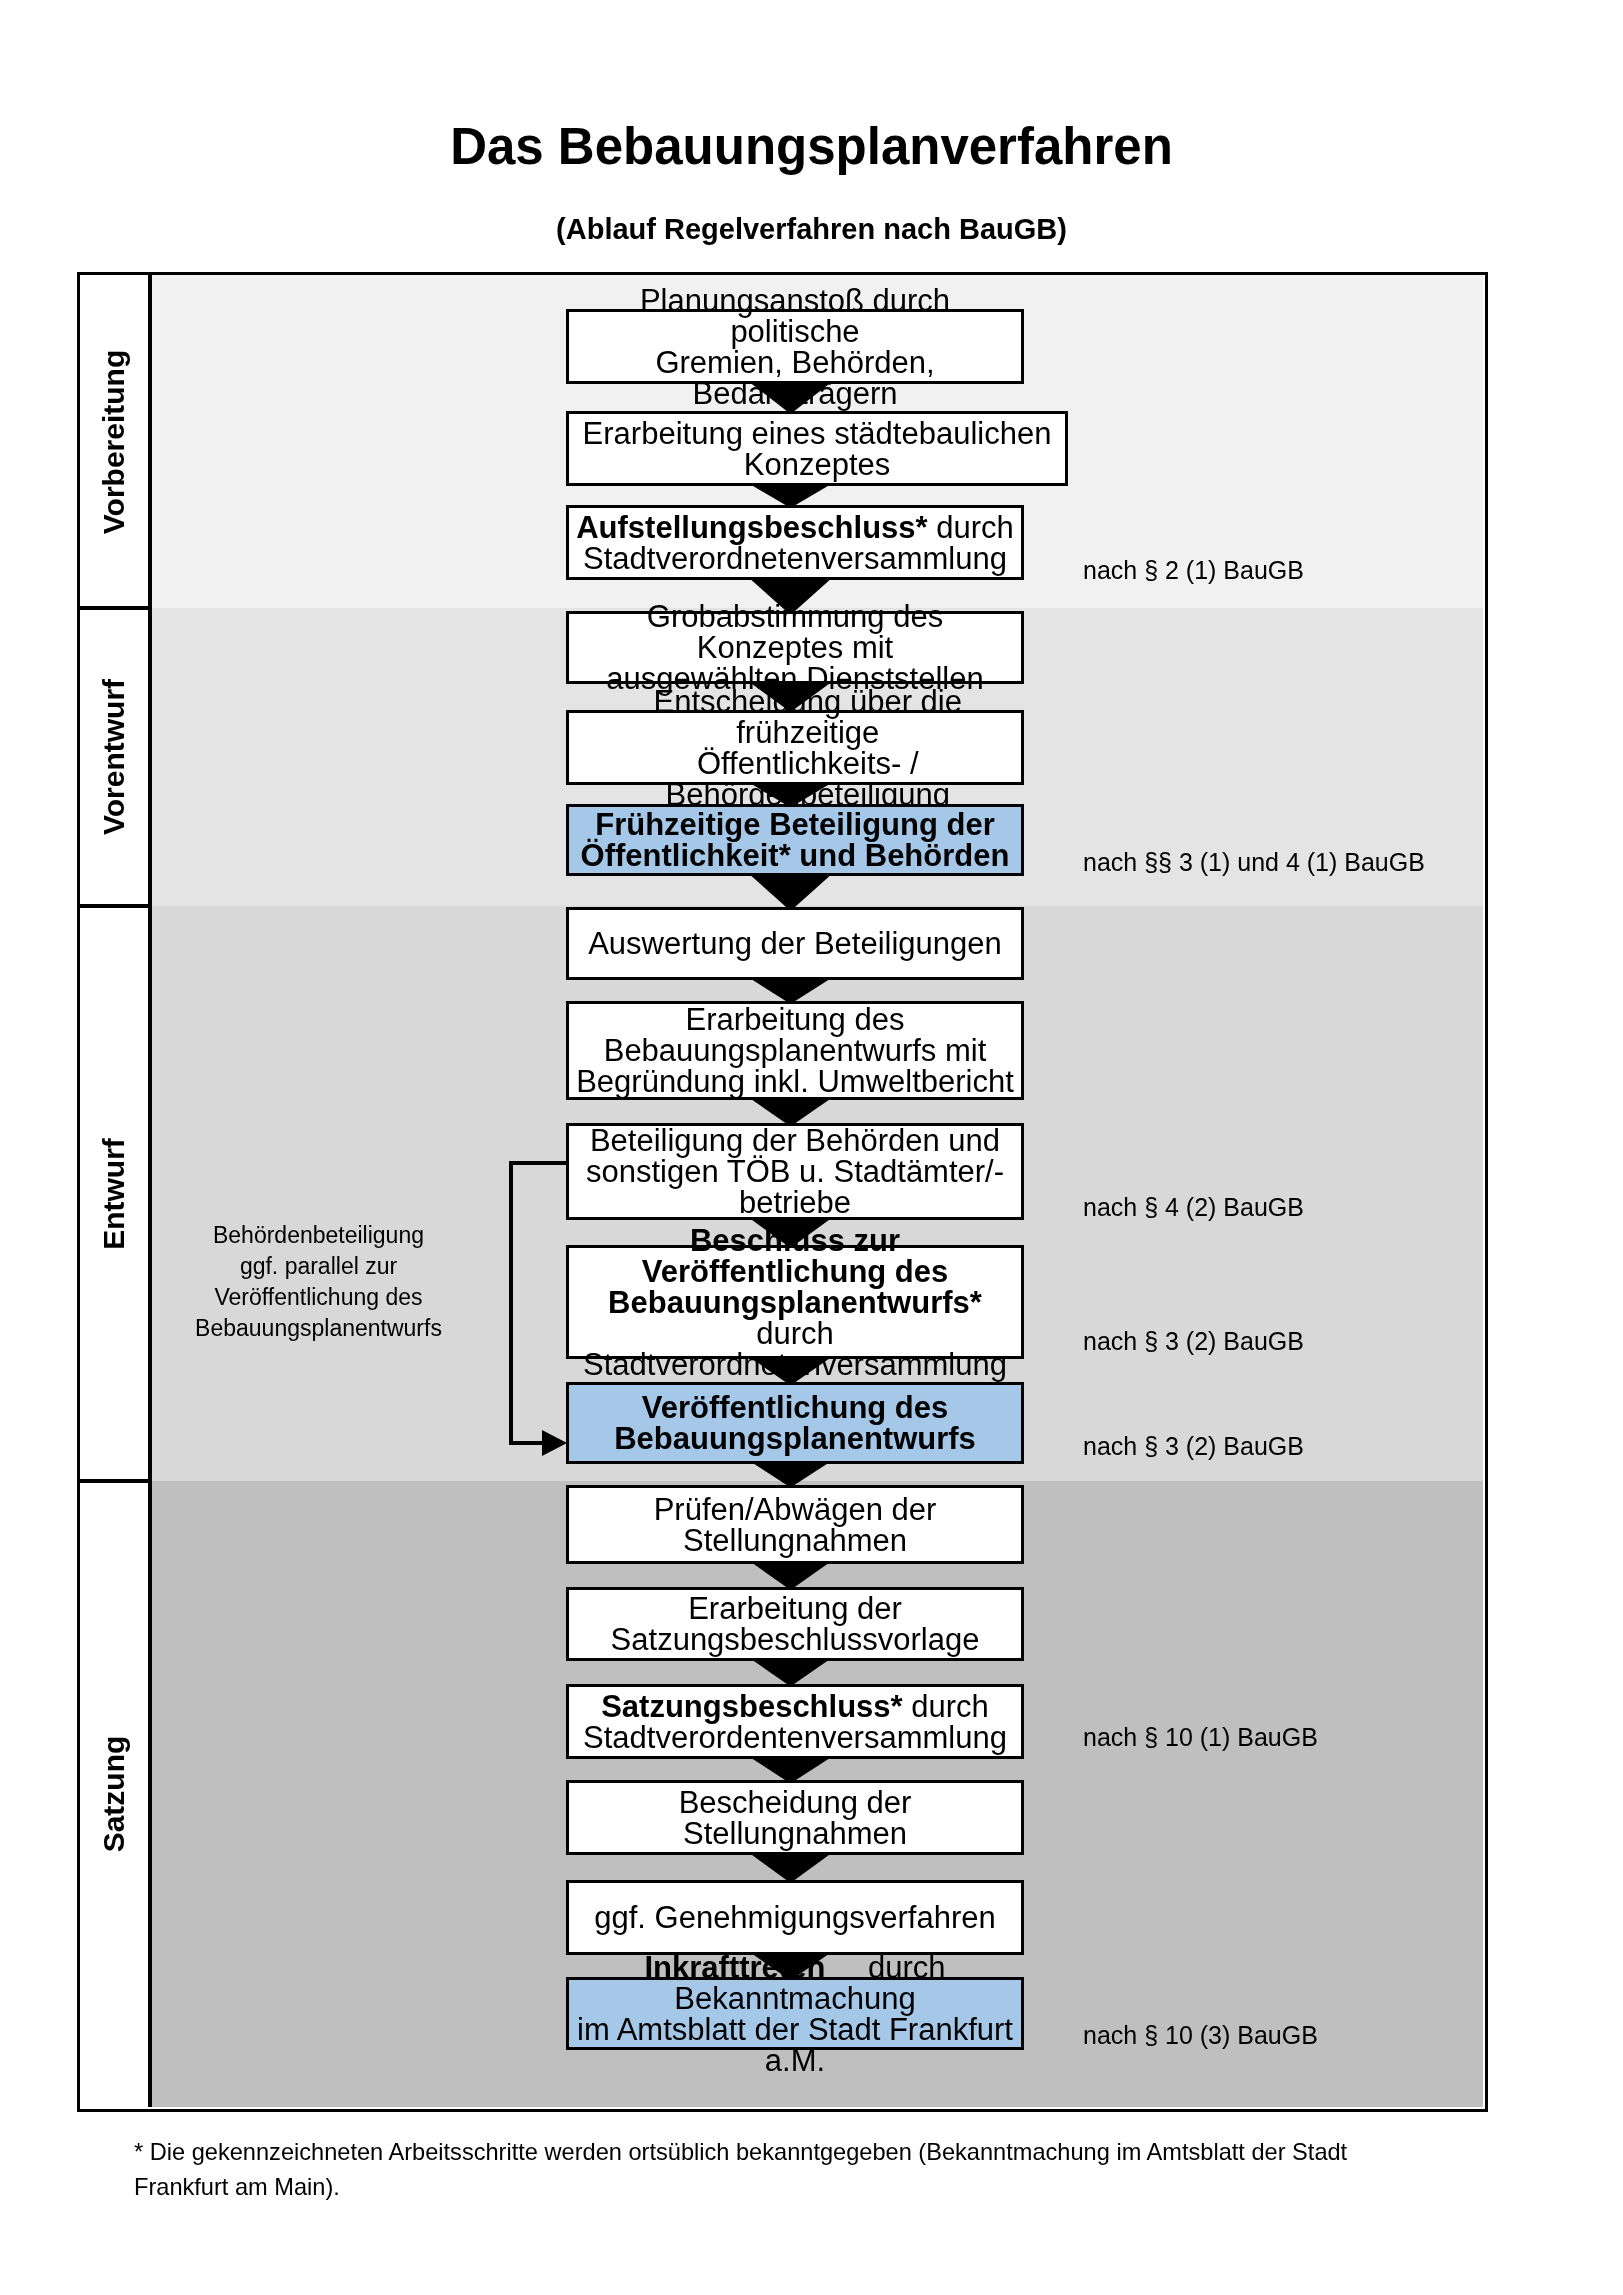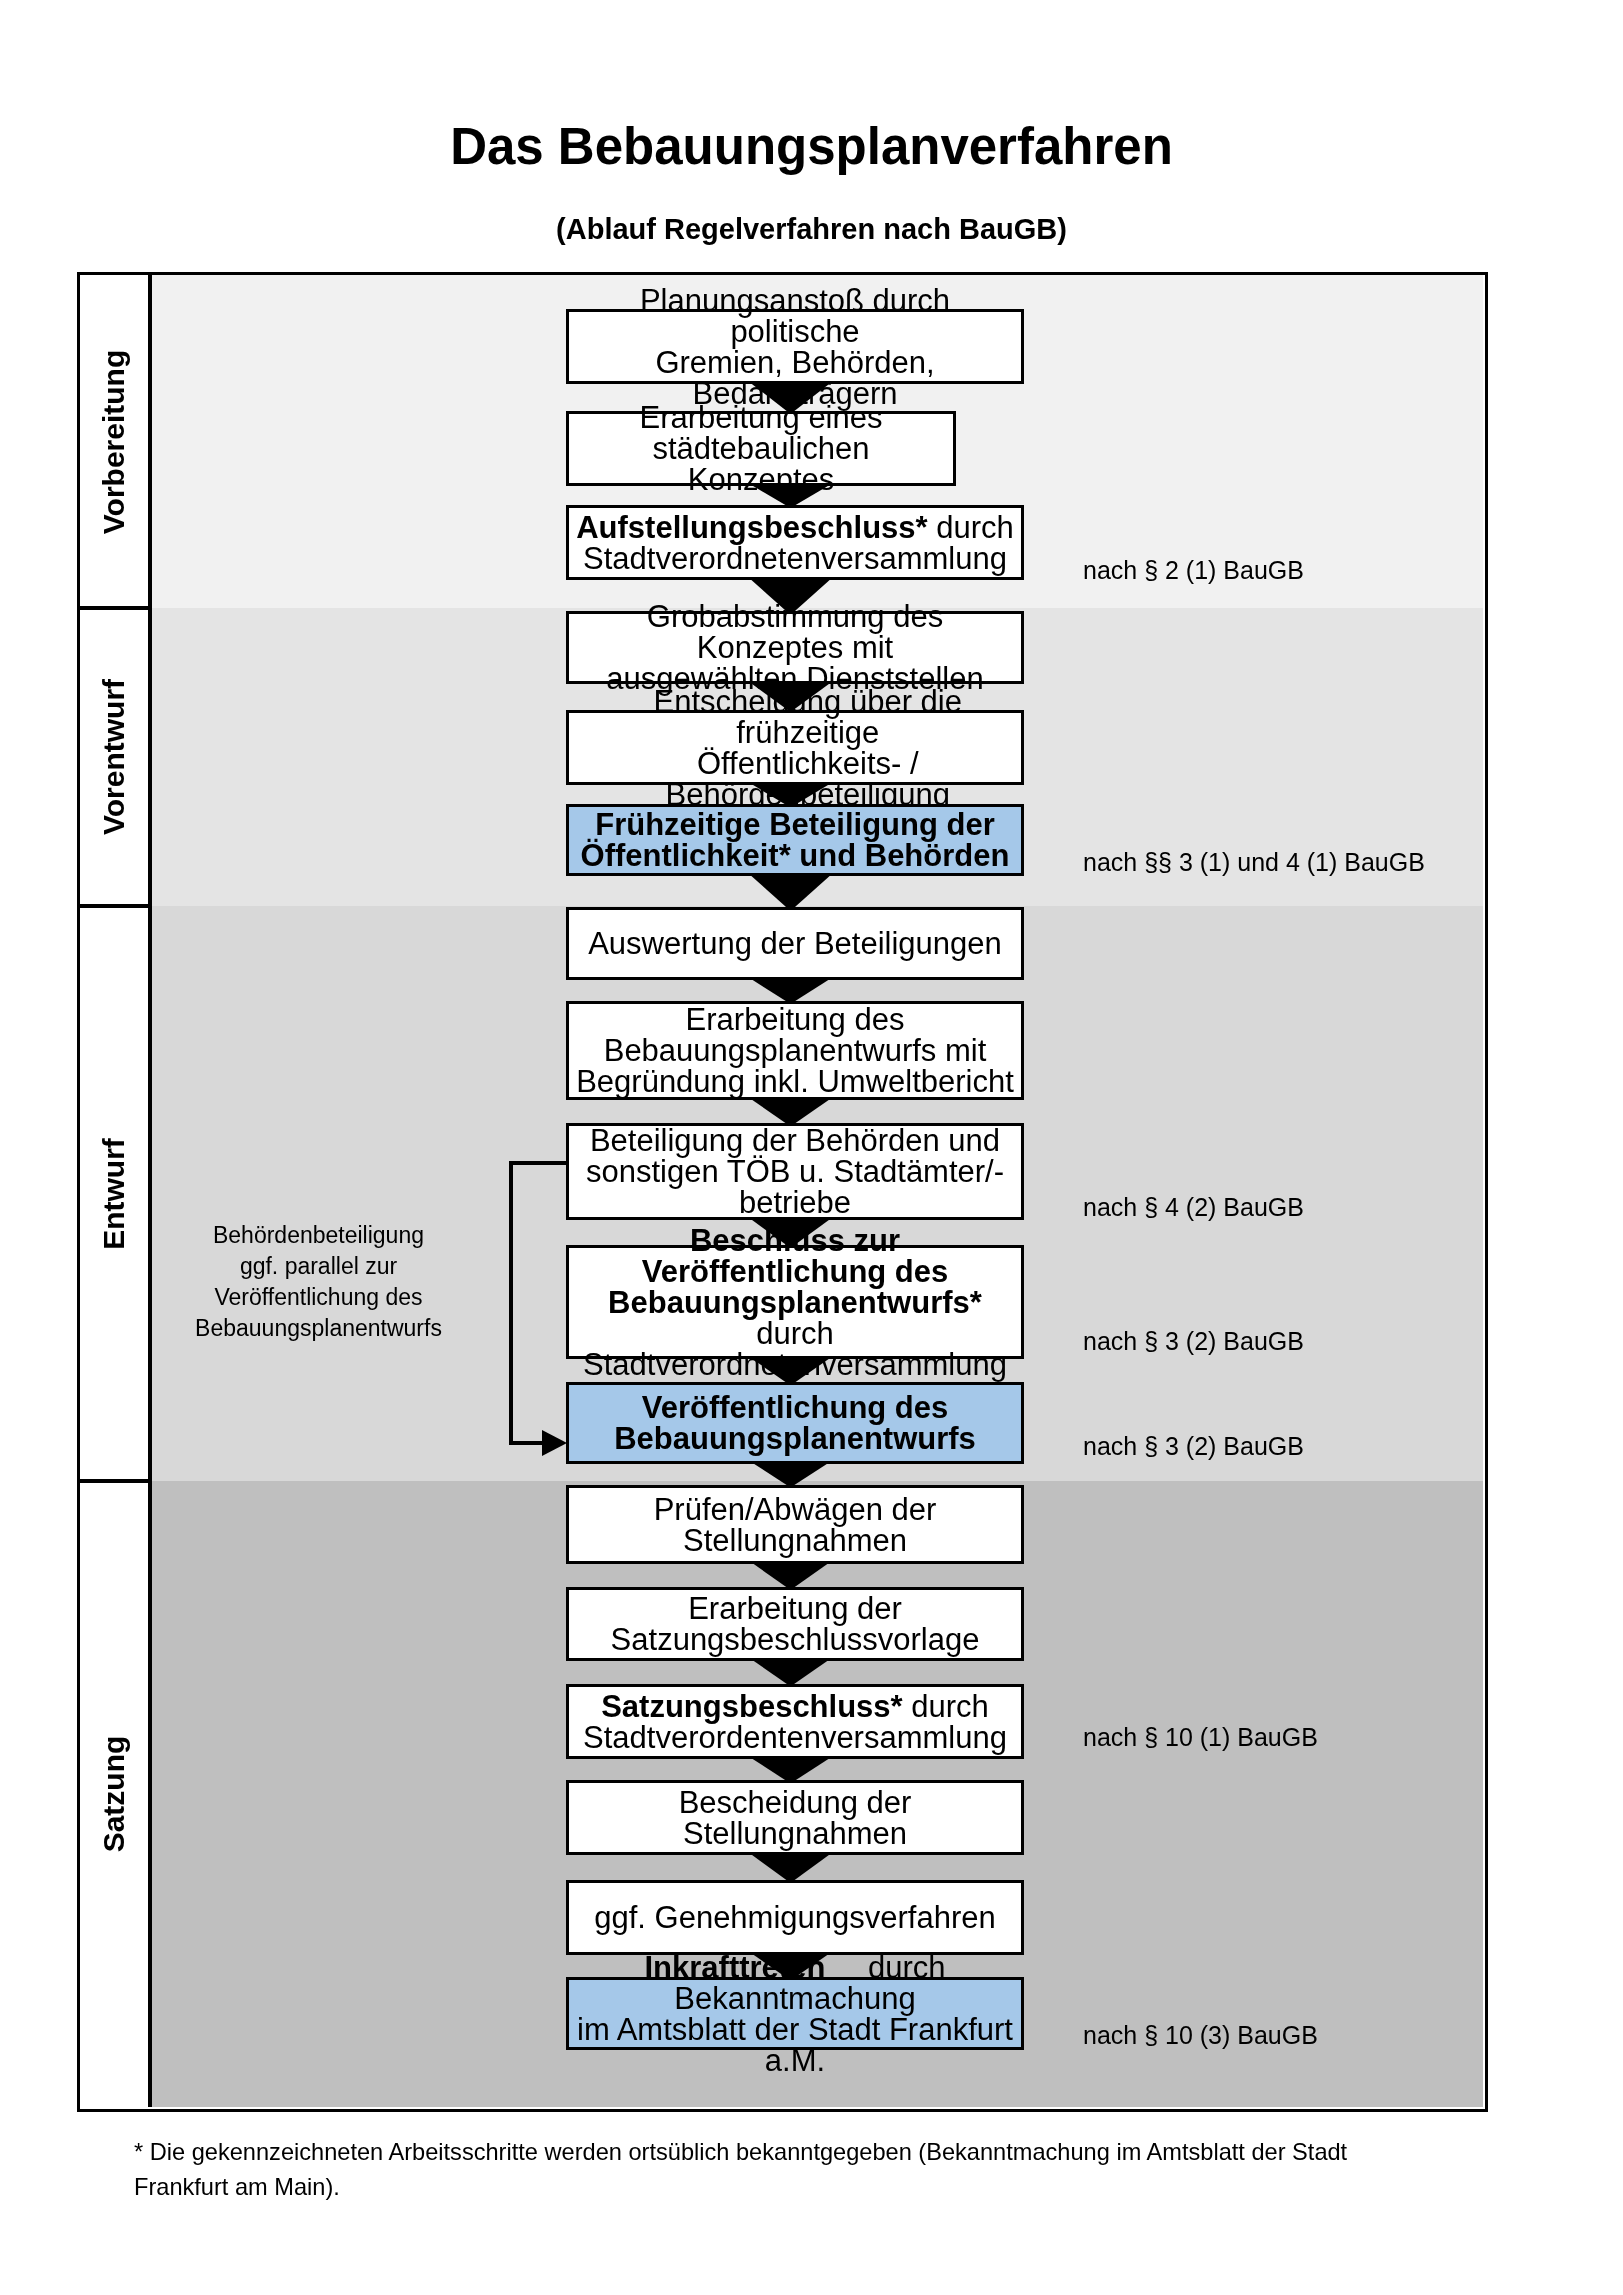--- a/index.html
+++ b/index.html
@@ -97,21 +97,21 @@
       </div>
       <div class="hline" style="left: 0px; top: 1204px; width: 72px; height: 3.9px; z-index: 2;"></div>
       <div class="phaselabel" style="top: 1206px; height: 626px; z-index: 2;">
         <span>Satzung</span>
       </div>
       <div class="fbox" style="left: 486px; top: 34px; width: 458px; height: 75px; background: rgb(255, 255, 255); z-index: 3;">
         <div><span style="font-weight: normal;">Planungsanstoß durch politische</span></div>
         <div><span style="font-weight: normal;">Gremien, Behörden, Bedarfsträgern</span></div>
       </div>
       <div class="arrow" style="left: 668px; top: 106px; width: 85px; height: 33px; z-index: 2;"></div>
-      <div class="fbox" style="left: 486px; top: 136px; width: 390px; height: 75px; background: rgb(255, 255, 255); z-index: 3;">
+      <div class="fbox" style="left: 486px; top: 136px; width: 502px; height: 75px; background: rgb(255, 255, 255); z-index: 3;">
         <div><span style="font-weight: normal;">Erarbeitung eines städtebaulichen</span></div>
         <div><span style="font-weight: normal;">Konzeptes</span></div>
       </div>
       <div class="arrow" style="left: 668px; top: 208px; width: 85px; height: 25px; z-index: 2;"></div>
       <div class="fbox" style="left: 486px; top: 230px; width: 458px; height: 75px; background: rgb(255, 255, 255); z-index: 3;">
         <div><span style="font-weight: bold;">Aufstellungsbeschluss*</span><span style="font-weight: normal;"> durch</span></div>
         <div><span style="font-weight: normal;">Stadtverordnetenversammlung</span></div>
       </div>
       <div class="ref" style="left: 1003px; top: 295px; z-index: 2;">nach § 2 (1) BauGB</div>
       <div class="arrow" style="left: 668px; top: 302px; width: 85px; height: 38px; z-index: 2;"></div>

